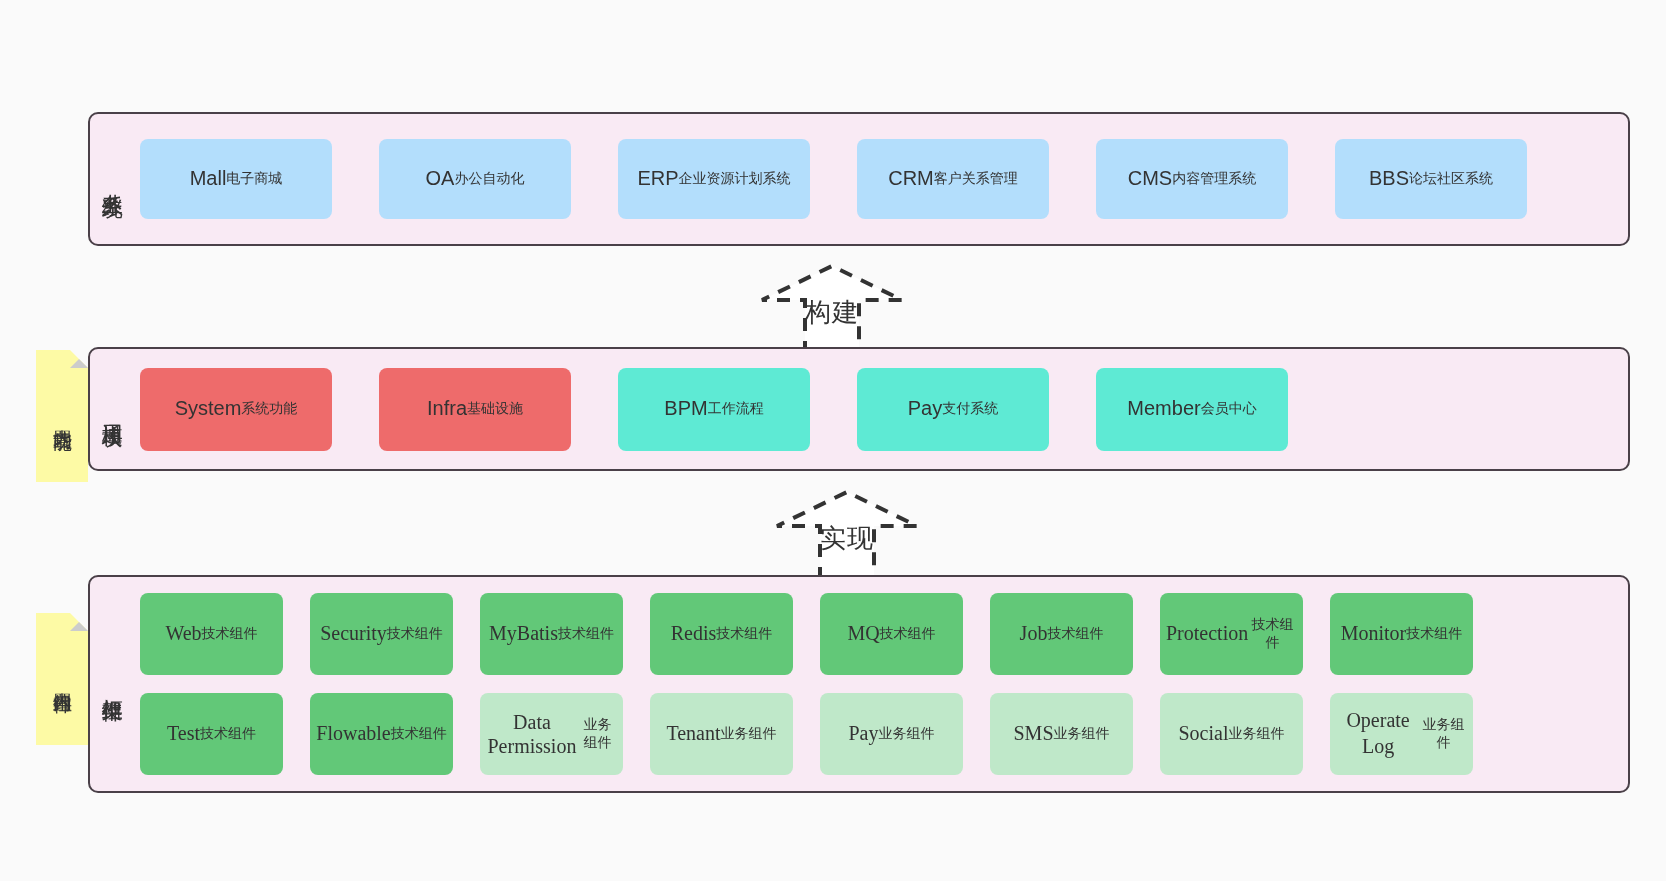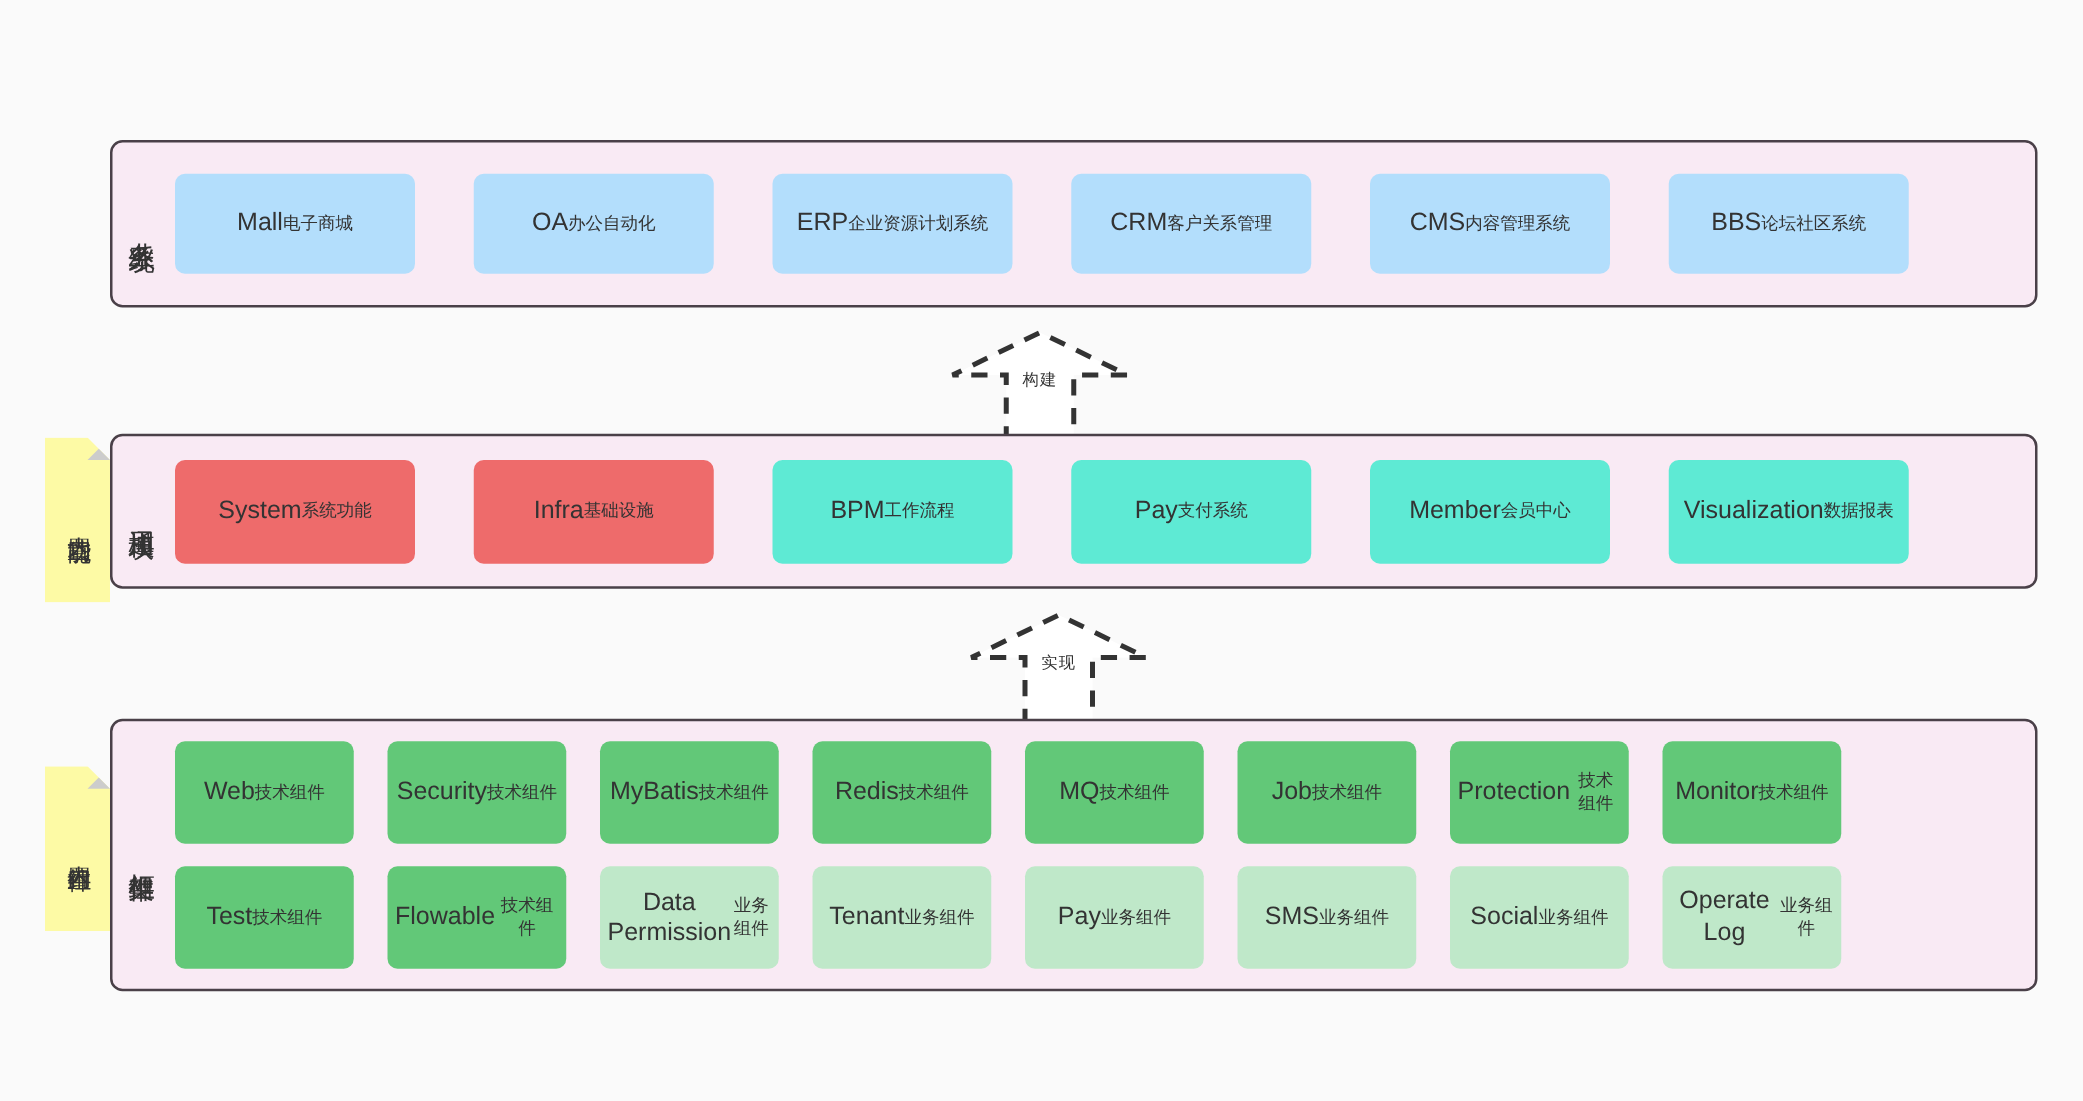--- a/index.html
+++ b/index.html
@@ -101,21 +101,21 @@
   
   #band-business .card { width: 192px; height: 80px; }
   #band-business .row  { gap: 47px; }
 
   
   #band-common .card { width: 192px; height: 83px; }
   #band-common .row  { gap: 47px; }
 
   
   #band-framework .card { width: 143px; height: 82px; }
-  #band-framework .row  { gap: 27px; }
+  #band-framework .row  { gap: 27px; font-family: Liberation Serif, serif; }
 
   
   .note {
     position: absolute;
     box-sizing: border-box;
     background: #fdfaa5;
     width: 52px;
     display: flex;
     align-items: center;
     justify-content: center;
@@ -145,21 +145,21 @@
     width: 150px;
     height: 92px;
   }
   .arrow svg { display: block; overflow: visible; }
   .arrow-label {
     position: absolute;
     left: 0;
     right: 0;
     top: 33px;
     text-align: center;
-    font-size: 13px;
+    font-size: 26px;
     color: #333333;
     letter-spacing: 1px;
     pointer-events: none;
   }
 </style>
 </head>
 <body>
 
 <div id="canvas">
 
@@ -237,24 +237,20 @@
         <div class="card theme-pink">
           <div class="c-en">Pay</div>
           <div class="c-cn">支付系统</div>
         </div>
 
         <div class="card theme-pink">
           <div class="c-en">Member</div>
           <div class="c-cn">会员中心</div>
         </div>
 
-        <div class="card theme-pink">
-          <div class="c-en">Visualization</div>
-          <div class="c-cn">数据报表</div>
-        </div>
 
       </div>
     </div>
   </div>
 
   <div class="arrow" style="left:772px; top:488px;">
     <svg width="150" height="92" viewBox="0 0 150 92" aria-hidden="true">
       <path d="M 48 92 L 48 38 L 5 38 L 75 4 L 145 38 L 102 38 L 102 92" fill="#ffffff" stroke="#333333" stroke-width="4" stroke-dasharray="13 10" stroke-linejoin="miter" stroke-linecap="butt"></path>
     </svg>
     <div class="arrow-label">实现</div>

